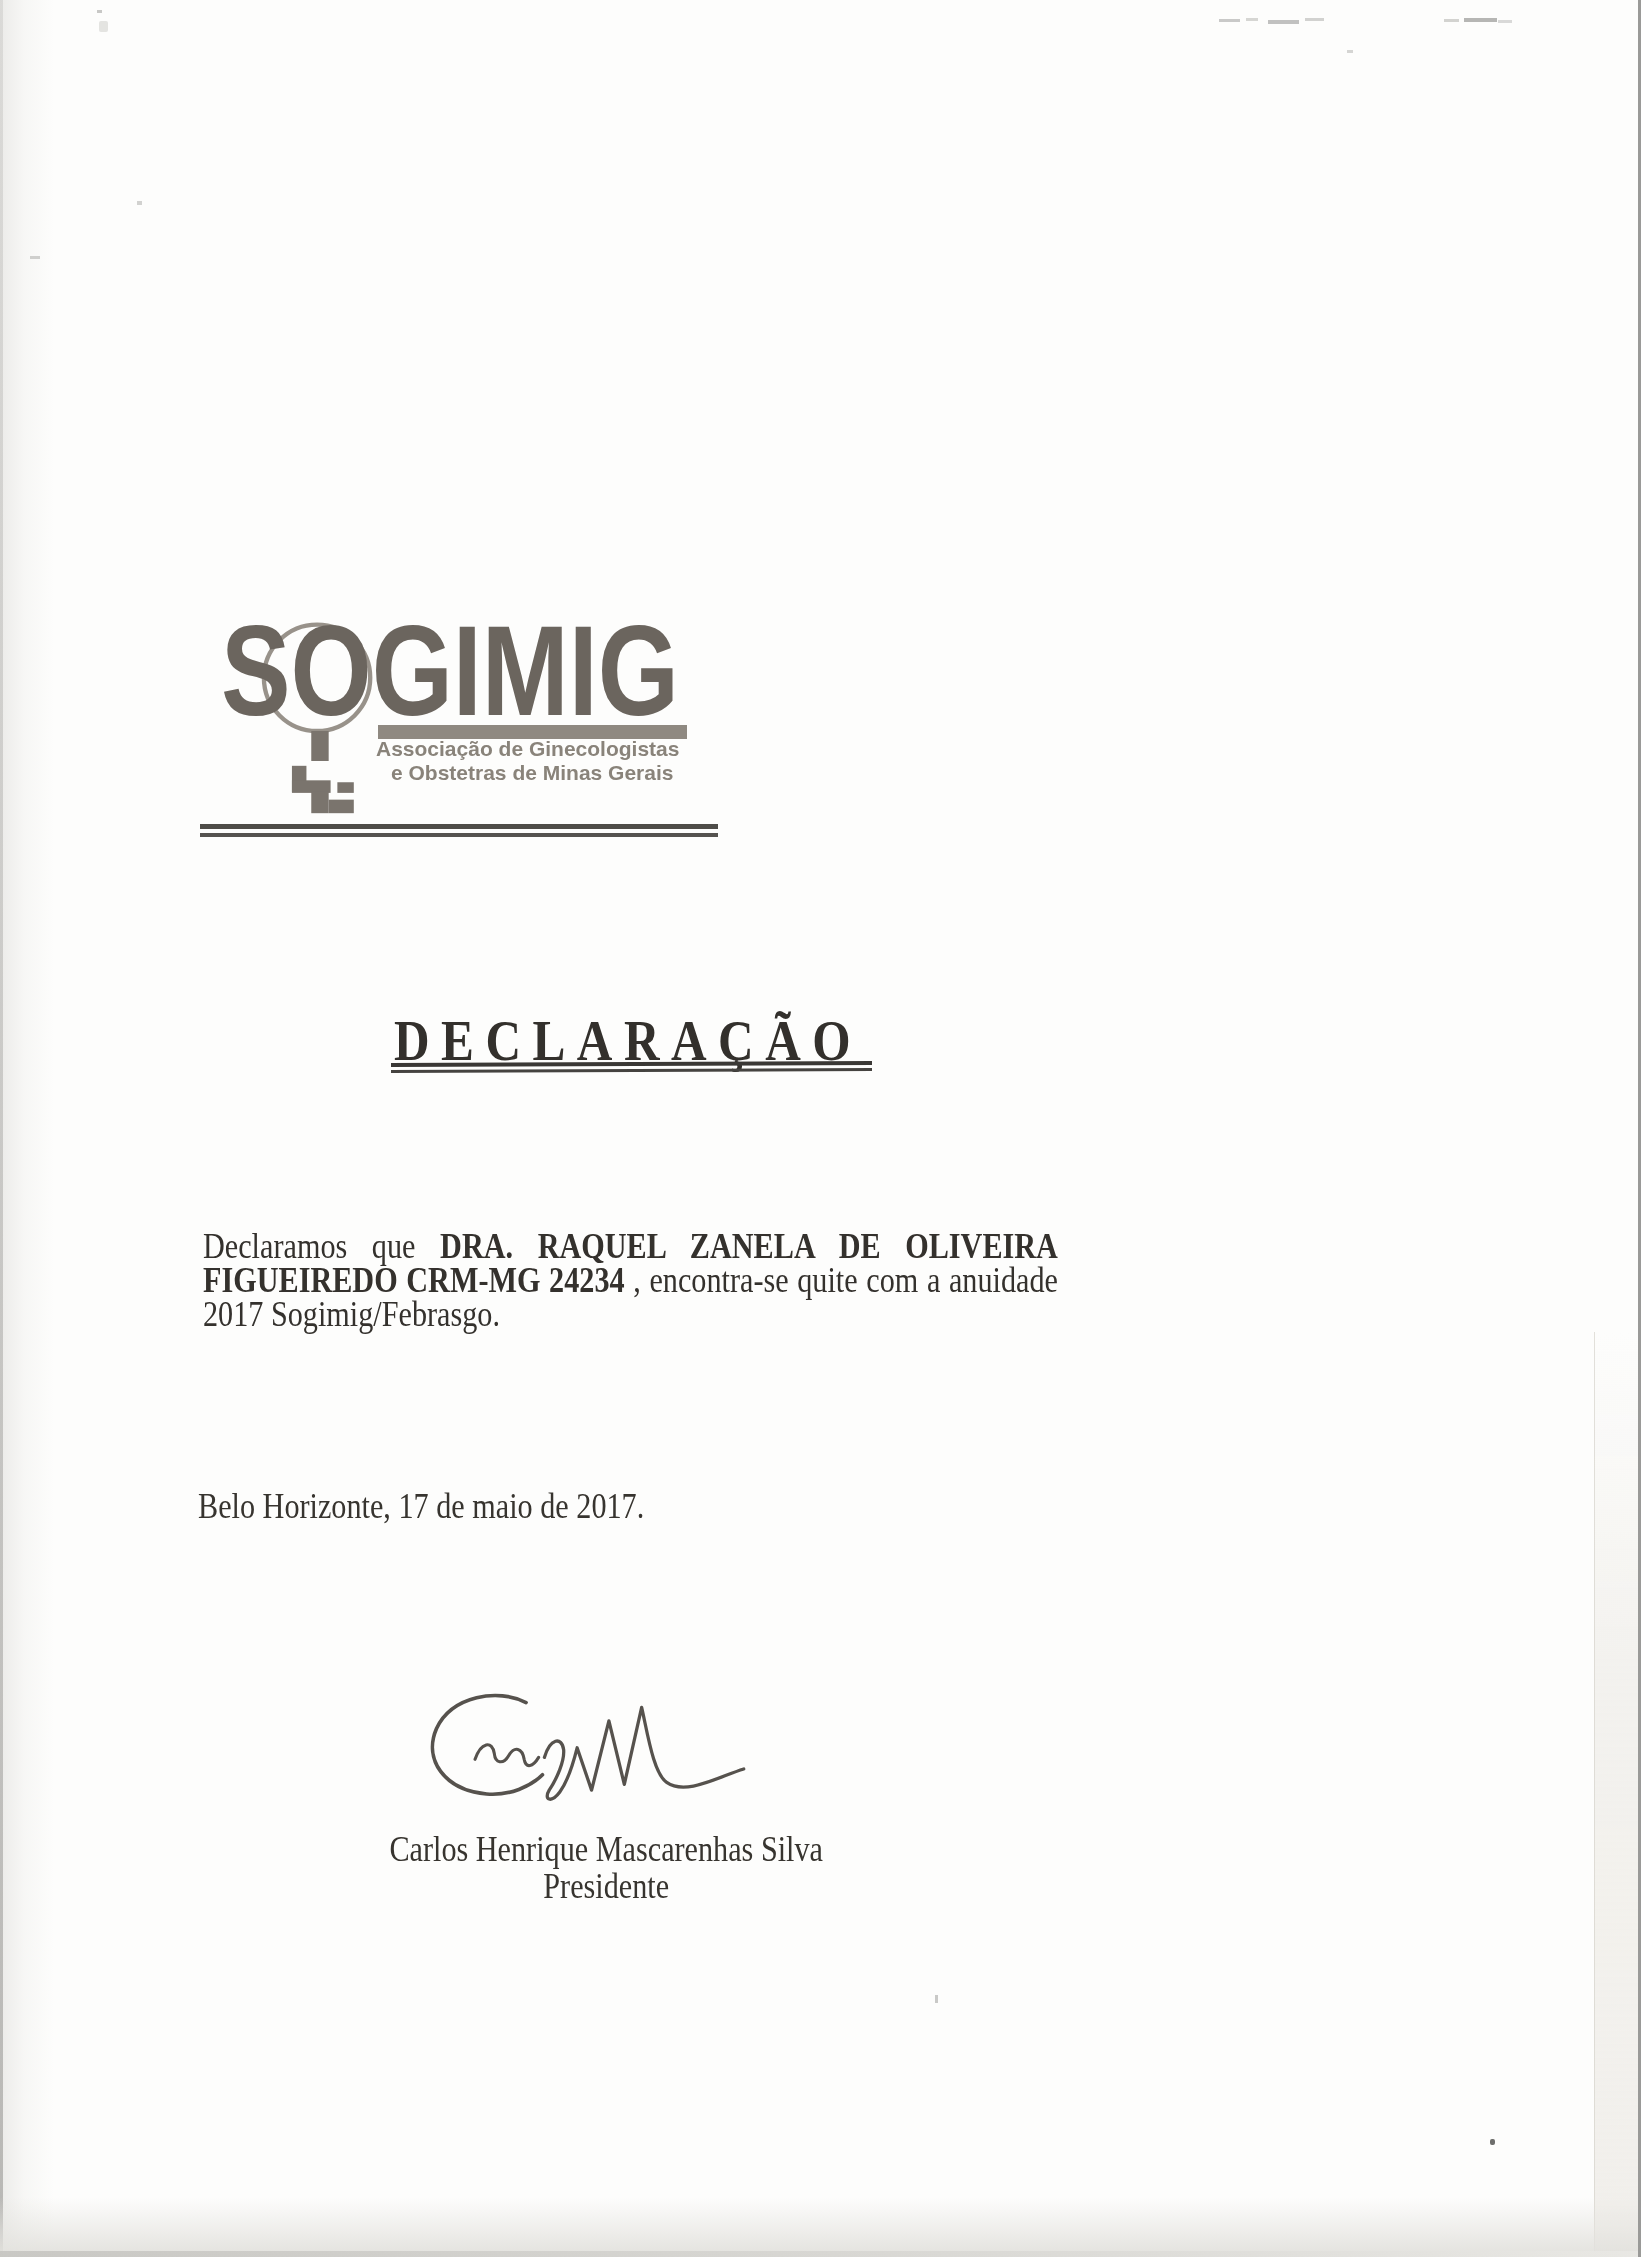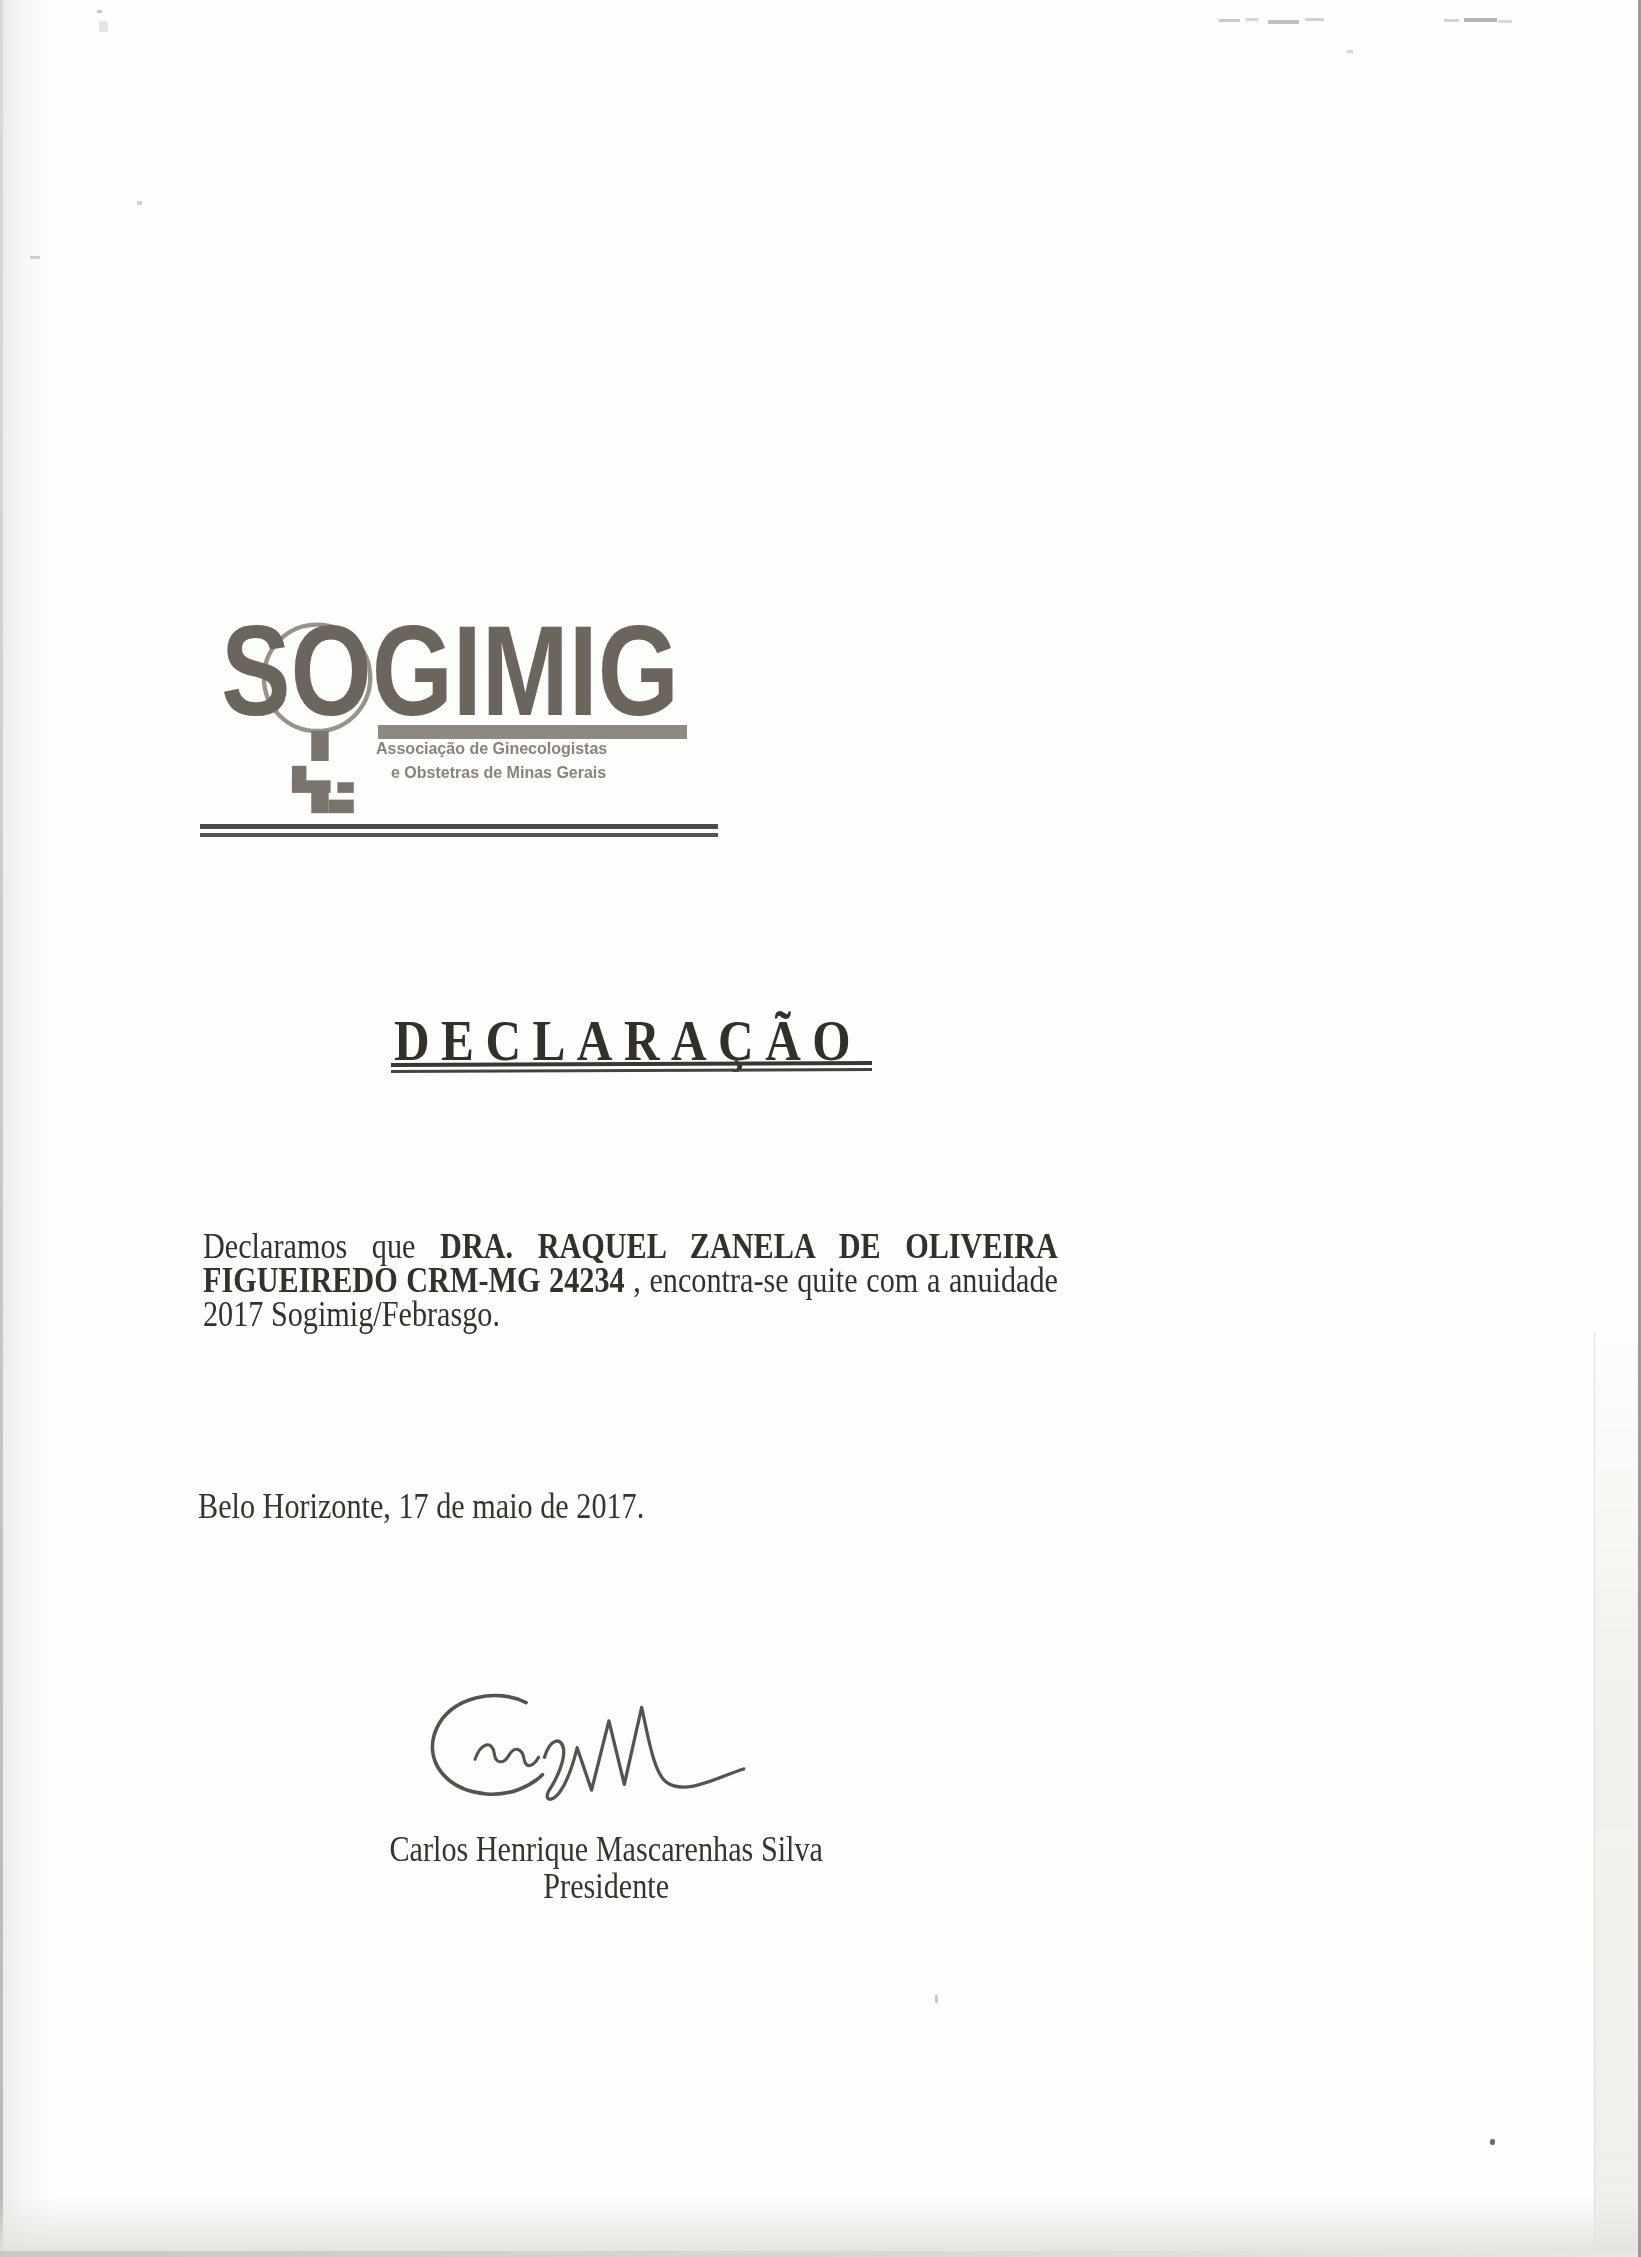--- a/index.html
+++ b/index.html
@@ -41,21 +41,21 @@
     font-family:"Liberation Sans", sans-serif;
     font-weight:bold;font-size:128px;line-height:128px;
     color:#6b655e;letter-spacing:0;white-space:nowrap;
     transform:scaleX(0.815);transform-origin:0 0;
     z-index:2;
   }
   .logo-bar{position:absolute;left:378px;top:725px;width:309px;height:13.5px;background:#8f8981;}
   .logo-tag{
     position:absolute;left:376px;
     font-family:"Liberation Sans", sans-serif;font-weight:bold;
-    font-size:16px;line-height:23px;color:#89837a;white-space:nowrap;
+    font-size:21px;line-height:23px;color:#89837a;white-space:nowrap;
   }
   .logo-tag1{top:737px;}
   .logo-tag2{top:761px;margin-left:15px;}
   .logo-rule{position:absolute;left:200px;top:824px;width:518px;}
   .logo-rule .r1{height:4.8px;background:#4e4c48;margin-bottom:3.9px;}
   .logo-rule .r2{height:3.9px;background:#55534f;}
   
   .title{
     position:absolute;left:394px;top:1012px;
     font-weight:bold;font-size:58px;line-height:58px;

